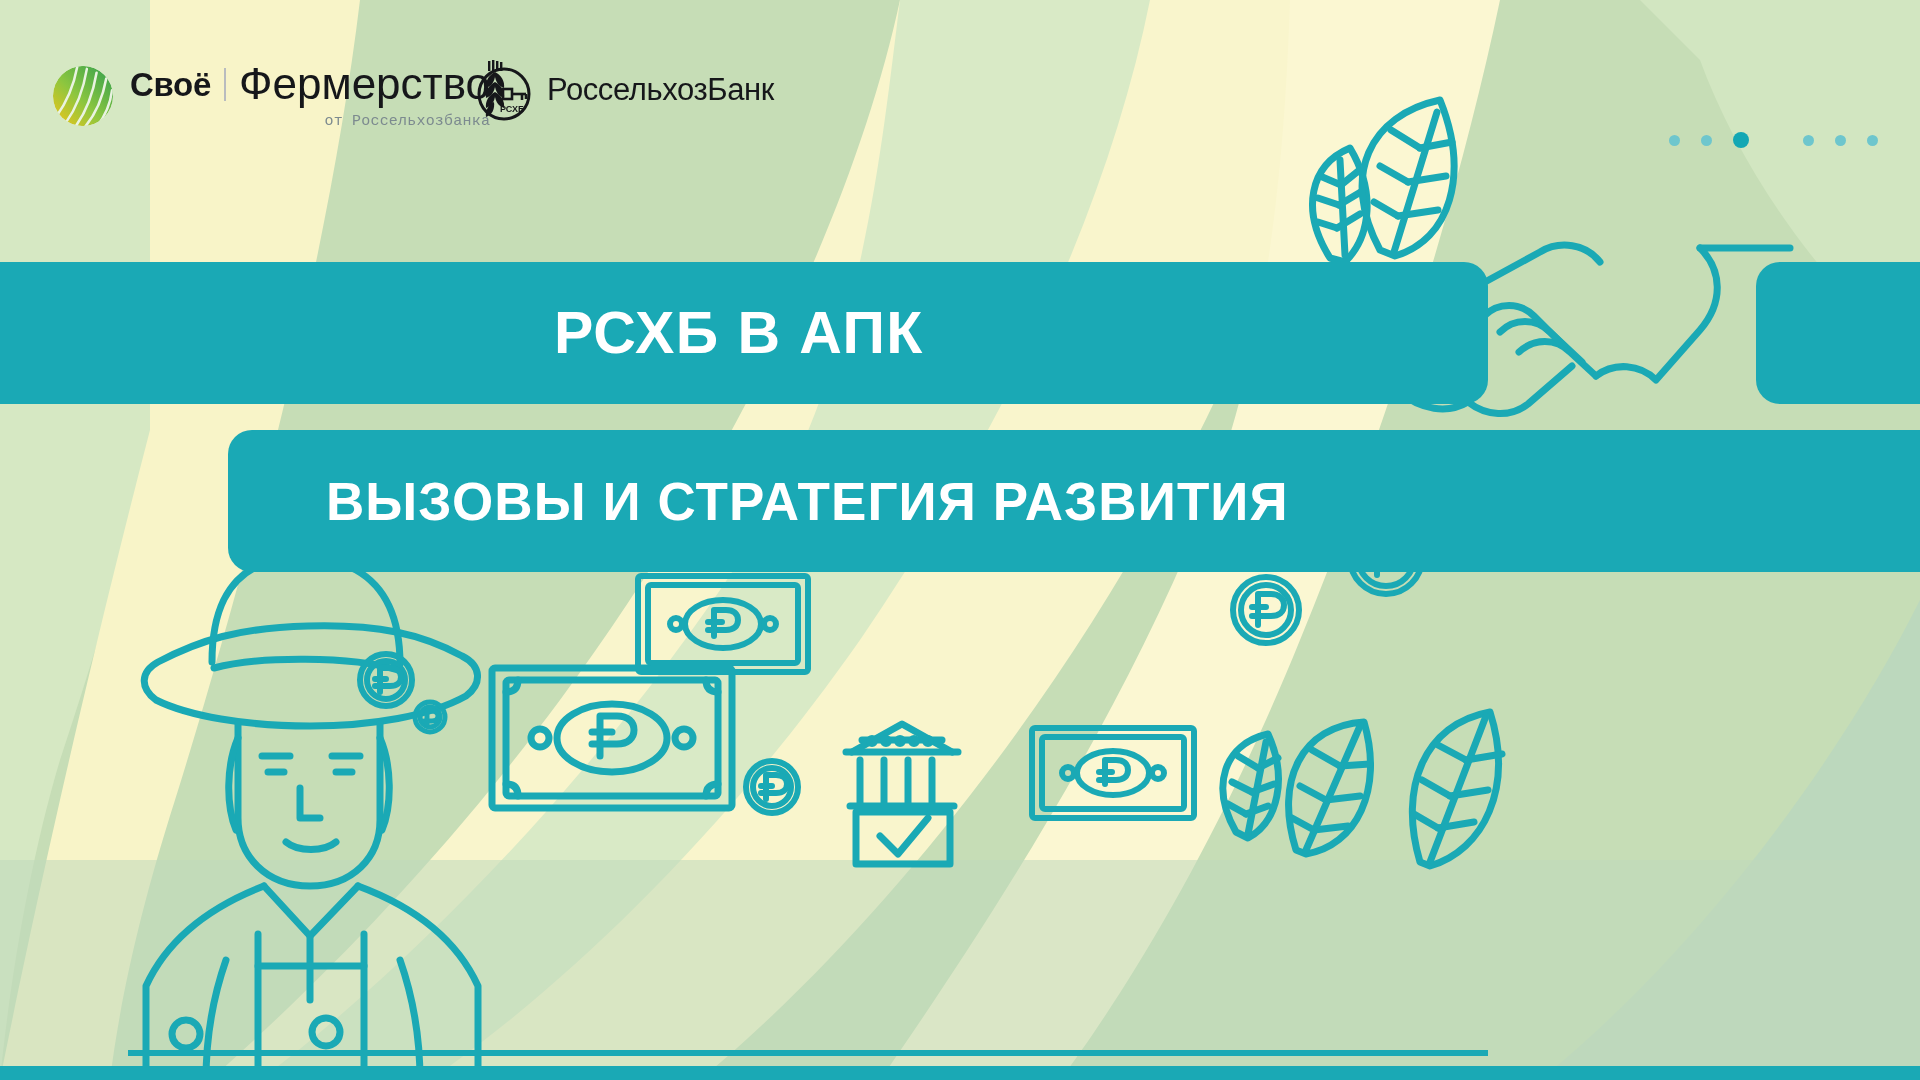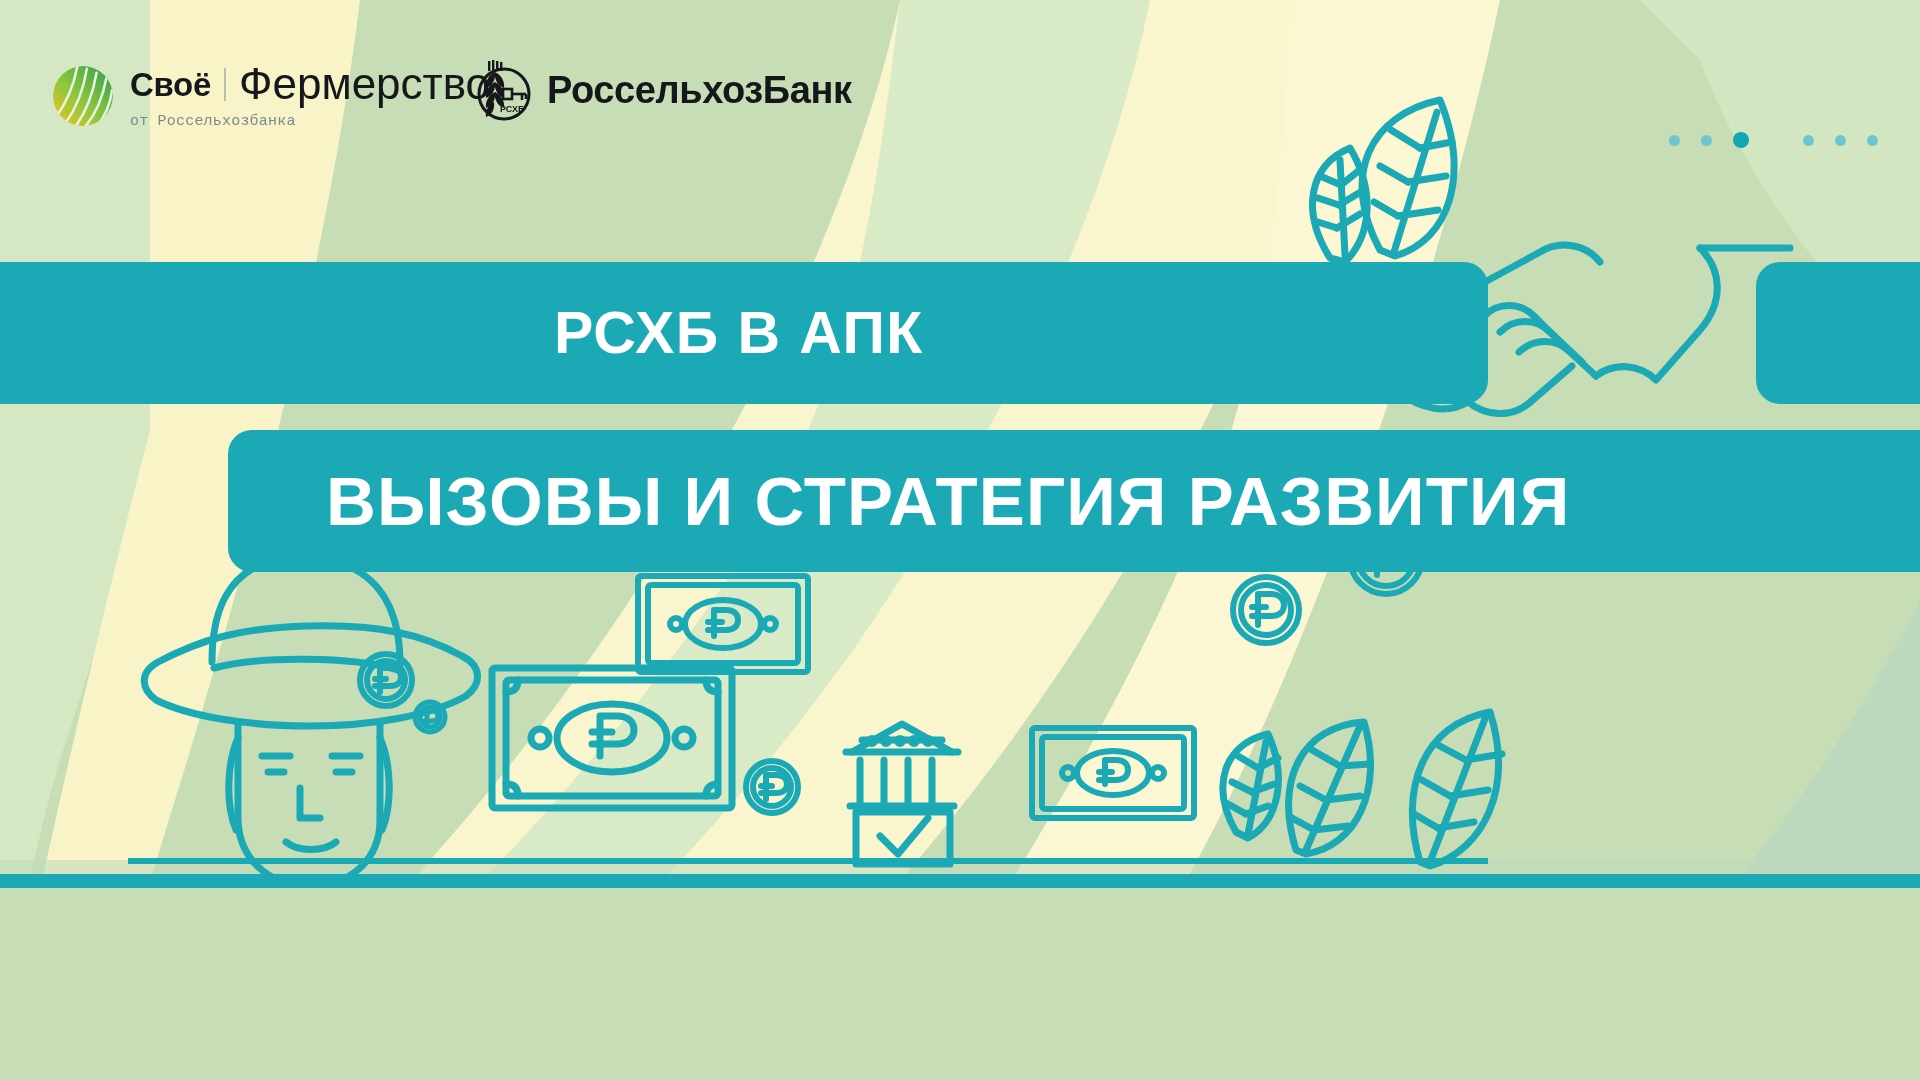--- a/index.html
+++ b/index.html
@@ -1,39 +1,39 @@
 <!DOCTYPE html>
 <html><head>
 <meta charset="utf-8">
 <style>
   html,body{margin:0;padding:0;}
   body{
     width:1920px;height:1080px;overflow:hidden;
     font-family:"Liberation Sans", sans-serif;
     background:#c9dfb8;
   }
-  .slide{position:relative;width:1920px;height:888px;overflow:hidden;background:#fef9c3;}
+  .slide{position:relative;width:1920px;height:1080px;overflow:hidden;background:#fef9c3;text-align:right;}
   .bg-svg{position:absolute;inset:0;width:1920px;height:1080px;}
   .art-svg{position:absolute;inset:0;width:1920px;height:1080px;pointer-events:none;}
 
   
   .header{position:absolute;left:0;top:0;width:1920px;height:170px;}
   .logo-group{position:absolute;display:flex;align-items:center;}
   .svoe-logo{left:52px;top:62px;}
   .svoe-mark{width:62px;height:62px;margin-right:16px;}
   .svoe-text-wrap{display:flex;flex-direction:column;justify-content:center;}
   .svoe-top{display:flex;align-items:center;}
   .svoe-word{font-size:33px;font-weight:bold;color:#16171a;letter-spacing:-0.3px;line-height:1;}
   .svoe-sep{display:inline-block;width:2px;height:33px;background:#b9bcbf;margin:0 13px;}
   .svoe-word2{font-size:44px;font-weight:normal;color:#16171a;line-height:1;}
   .svoe-sub{font-size:15px;color:#7c8a8f;margin-top:7px;letter-spacing:0.2px;font-family:Liberation Mono, monospace;}
 
   .rshb-logo{left:470px;top:58px;}
   .rshb-mark{width:64px;height:64px;margin-right:13px;}
-  .rshb-text{font-size:38px;font-weight:bold;color:#16171a;letter-spacing:-0.4px;white-space:nowrap;}
+  .rshb-text{font-size:31px;font-weight:normal;color:#16171a;letter-spacing:-0.4px;white-space:nowrap;}
 
   
   .dots{position:absolute;right:42px;top:132px;display:flex;align-items:center;gap:21px;}
   .dot{width:11px;height:11px;border-radius:50%;background:#6ec6cd;}
   .dot.big{width:16px;height:16px;background:#13a7b4;}
   .dot-gap{width:12px;}
 
   
   .banner{
     position:absolute;background:#1aa9b5;display:flex;align-items:center;
@@ -48,21 +48,21 @@
   }
   .banner-2{
     left:228px;top:430px;width:1740px;height:142px;
     border-top-left-radius:24px;border-bottom-left-radius:24px;
   }
   .banner-title{
     color:#ffffff;font-size:59px;font-weight:bold;letter-spacing:1.4px;
     white-space:nowrap;margin-left:594px;
   }
   .banner-subtitle{
-    color:#ffffff;font-size:69px;font-weight:bold;letter-spacing:1.1px;
+    color:#ffffff;font-size:53px;font-weight:bold;letter-spacing:1.1px;
     white-space:nowrap;margin-left:98px;
   }
 
   
   .bottom-bar{position:absolute;left:0;bottom:0;width:1920px;height:14px;background:#1aa9b5;}
   .ground-line{position:absolute;left:128px;bottom:24px;width:1360px;height:6px;background:#1aa9b5;}
 </style>
 </head>
 <body>
 

